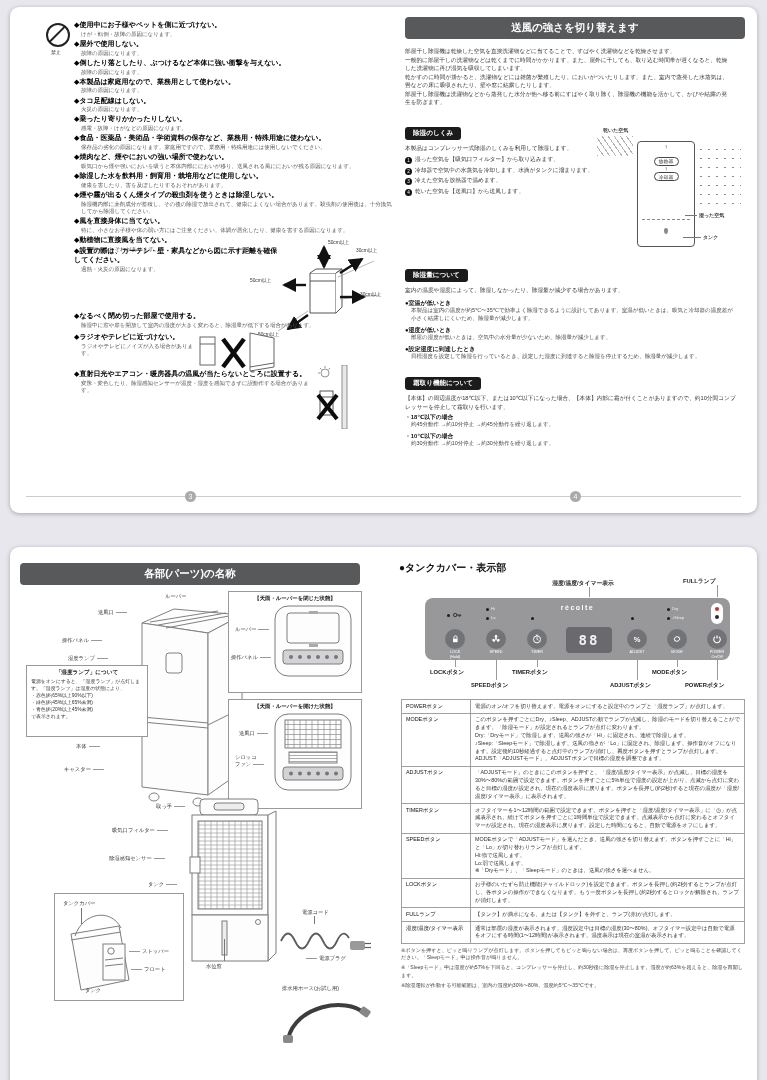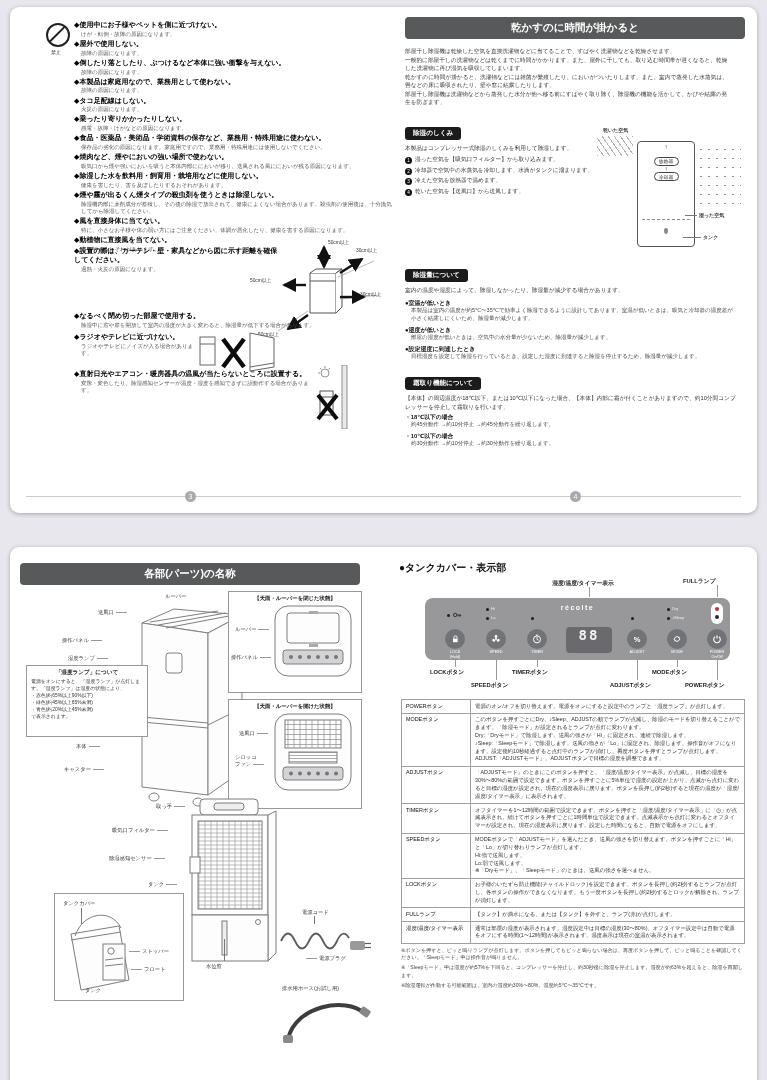--- a/index.html
+++ b/index.html
@@ -59,21 +59,21 @@
   .lampbox .bb{font-size:4.9px;line-height:1.42;color:#333}
   
   .h6{position:absolute;font-size:10px;font-weight:bold;color:#111}
   .panel{position:absolute;background:#98989b;border-radius:8px}
   .brand{position:absolute;top:6px;left:0;right:0;text-align:center;color:#fff;font-size:7px;
          letter-spacing:1.5px;font-weight:bold}
   .pbtn{position:absolute;top:31px;width:20px;height:20px;border-radius:50%;background:#727376;
         display:flex;align-items:center;justify-content:center}
   .pblbl{position:absolute;top:52px;font-size:3.8px;color:#fff;text-align:center;width:30px;line-height:1.25}
   .disp{position:absolute;left:141px;top:29px;width:46px;height:26px;background:#6a6a6e;border-radius:4px;
-        display:flex;justify-content:center}
+        display:flex;align-items:center;justify-content:center}
   .digits{font-family:"DejaVu Sans Mono","Liberation Mono",monospace;font-weight:bold;font-size:14px;
           color:#f2f2f2;letter-spacing:2px}
   .led{position:absolute;width:3px;height:3px;border-radius:50%;background:#1d1d1d}
   .ledlbl{position:absolute;font-size:4px;color:#efefef;white-space:nowrap}
   .fullcap{position:absolute;left:286px;top:5px;width:12px;height:21px;background:#fff;border-radius:6px}
   .fullcap .d1{position:absolute;left:4px;top:4px;width:4px;height:4px;border-radius:50%;background:#c4322e}
   .fullcap .d2{position:absolute;left:4px;top:12px;width:4px;height:4px;border-radius:50%;background:#2a2a2a}
   .vline{position:absolute;width:1px;background:#999}
   .co{position:absolute;font-size:5.8px;color:#222;white-space:nowrap;font-weight:bold}
   table.spec{position:absolute;border-collapse:collapse;background:#fff}
@@ -226,21 +226,21 @@
         <line x1="4" y1="32" x2="17" y2="32"></line>
       </g>
       <g stroke="#0c0c0c" stroke-width="4">
         <line x1="2" y1="30" x2="21" y2="54"></line>
         <line x1="21" y1="30" x2="2" y2="54"></line>
       </g>
     </svg>
   </section>
 
   <section class="page pgr">
-    <div class="hbar" style="left:22px;top:10px;width:340px">乾かすのに時間が掛かると</div>
+    <div class="hbar" style="left:22px;top:10px;width:340px">送風の強さを切り替えます</div>
 
     <div class="body6 pre abs" style="left:22px;top:40px;width:325px">部屋干し除湿機は乾燥した空気を直接洗濯物などに当てることで、すばやく洗濯物などを乾燥させます。
 一般的に部屋干しの洗濯物などは乾くまでに時間がかかります。また、屋外に干しても、取り込む時間帯が遅くなると、乾燥した洗濯物に再び湿気を吸収してしまいます。
 乾かすのに時間が掛かると、洗濯物などには雑菌が繁殖したり、においがついたりします。また、室内で蒸発した水蒸気は、畳などの床に吸収されたり、壁や窓に結露したりします。
 部屋干し除湿機は洗濯物などから蒸発した水分が他へ移る前にすばやく取り除く、除湿機の機能を活かして、かびや結露の発生を防ぎます。</div>
 
     <div class="tag" style="left:22px;top:120px">除湿のしくみ</div>
     <div class="body6 abs" style="left:22px;top:137px;width:200px">本製品はコンプレッサー式除湿のしくみを利用して除湿します。</div>
     <div class="abs" style="left:22px;top:149px;width:195px">
       <div class="step">

